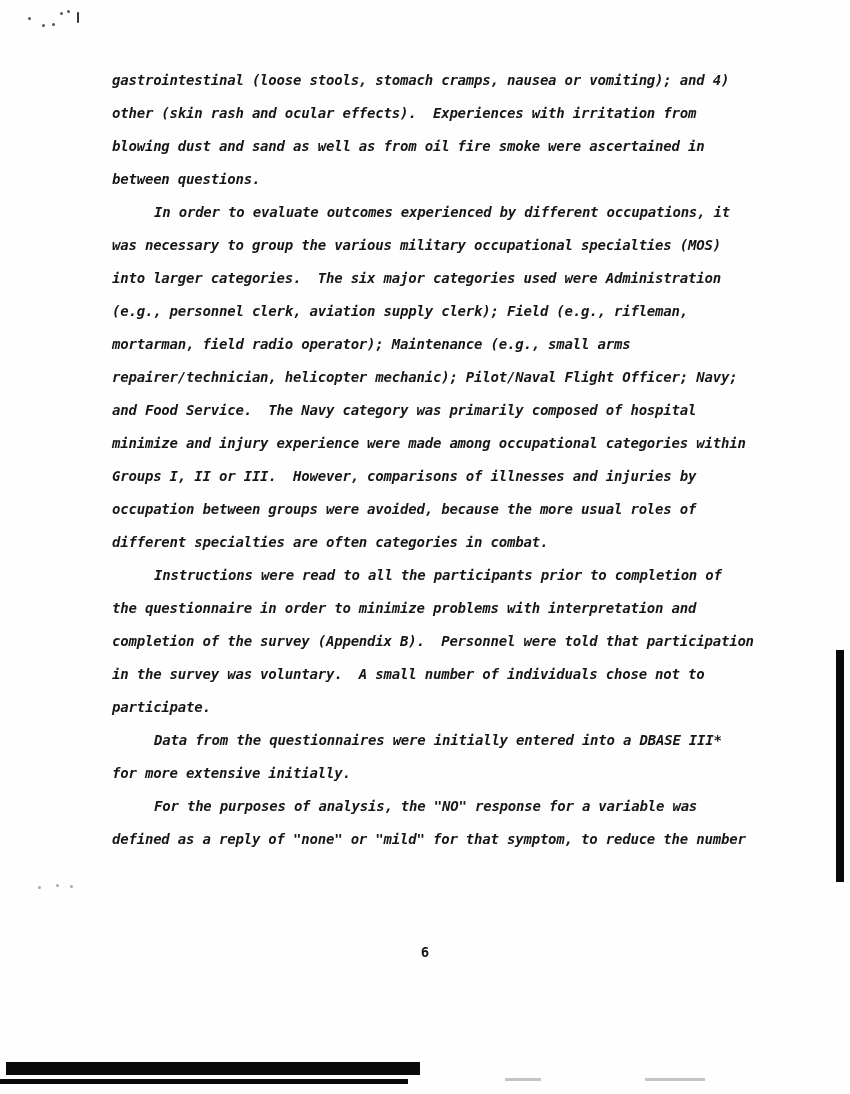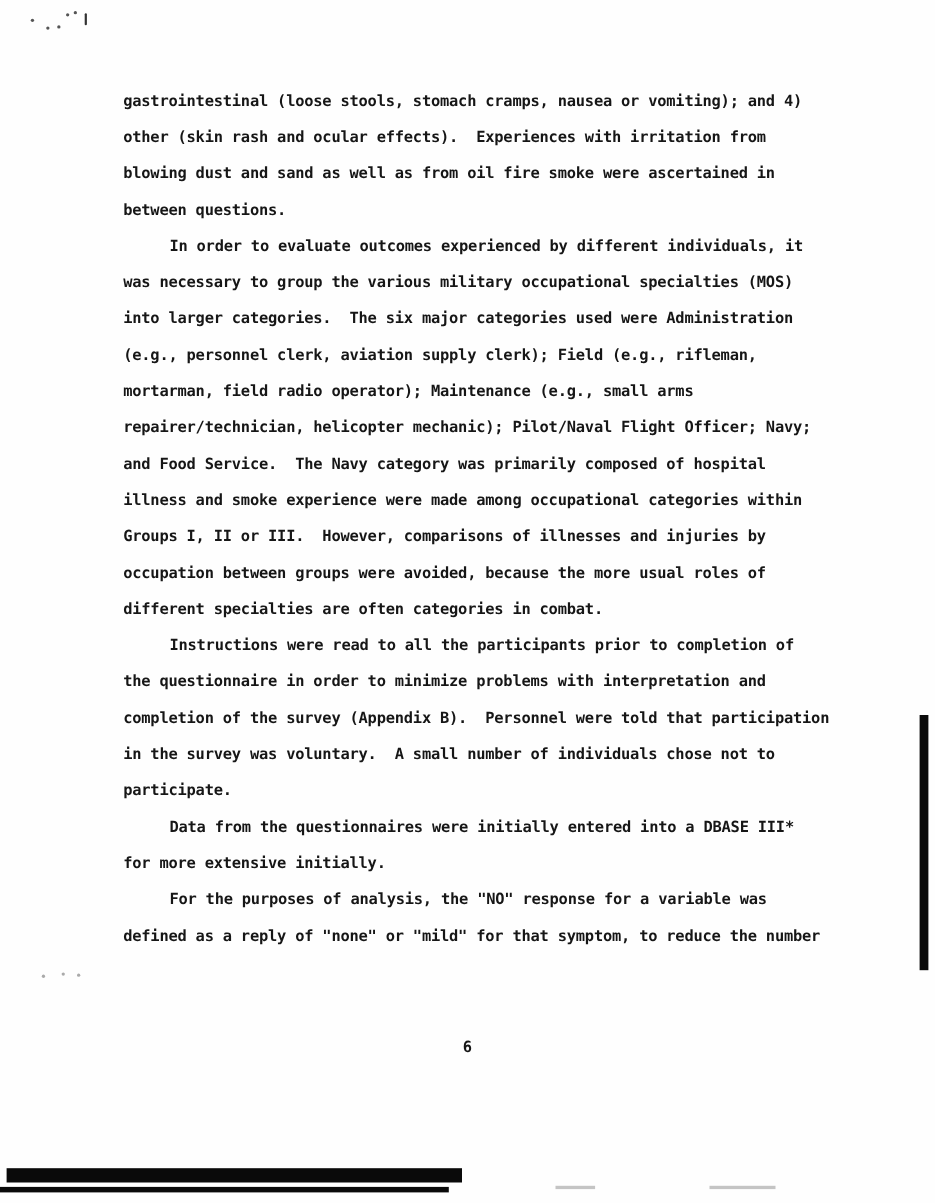--- a/index.html
+++ b/index.html
@@ -15,27 +15,28 @@
     font-family: "DejaVu Sans Mono", "Liberation Mono", monospace;
   }
   .page {
     position: absolute;
     inset: 0;
     background: #fefefe;
   }
   .doc-body {
     position: absolute;
     left: 112px;
-    top: 76px;
+    top: 64px;
     width: 660px;
     color: #161616;
     font-size: 14px;
     font-weight: bold;
     line-height: 33px;
     letter-spacing: -0.2px;
+    font-style: italic;
   }
   .line {
     white-space: pre;
     height: 33px;
   }
   .line.indent {
     padding-left: 42px;
   }
   .page-number {
     position: absolute;
@@ -116,28 +117,28 @@
 
   <span class="margin-dot margin-dot-1"></span>
   <span class="margin-dot margin-dot-2"></span>
   <span class="margin-dot margin-dot-3"></span>
 
   <div class="doc-body">
       <div class="line">gastrointestinal (loose stools, stomach cramps, nausea or vomiting); and 4)</div>
       <div class="line">other (skin rash and ocular effects).  Experiences with irritation from</div>
       <div class="line">blowing dust and sand as well as from oil fire smoke were ascertained in</div>
       <div class="line">between questions.</div>
-      <div class="line indent">In order to evaluate outcomes experienced by different individuals, it</div>
+      <div class="line indent">In order to evaluate outcomes experienced by different occupations, it</div>
       <div class="line">was necessary to group the various military occupational specialties (MOS)</div>
       <div class="line">into larger categories.  The six major categories used were Administration</div>
       <div class="line">(e.g., personnel clerk, aviation supply clerk); Field (e.g., rifleman,</div>
       <div class="line">mortarman, field radio operator); Maintenance (e.g., small arms</div>
       <div class="line">repairer/technician, helicopter mechanic); Pilot/Naval Flight Officer; Navy;</div>
       <div class="line">and Food Service.  The Navy category was primarily composed of hospital</div>
-      <div class="line">illness and smoke experience were made among occupational categories within</div>
+      <div class="line">minimize and injury experience were made among occupational categories within</div>
       <div class="line">Groups I, II or III.  However, comparisons of illnesses and injuries by</div>
       <div class="line">occupation between groups were avoided, because the more usual roles of</div>
       <div class="line">different specialties are often categories in combat.</div>
       <div class="line indent">Instructions were read to all the participants prior to completion of</div>
       <div class="line">the questionnaire in order to minimize problems with interpretation and</div>
       <div class="line">completion of the survey (Appendix B).  Personnel were told that participation</div>
       <div class="line">in the survey was voluntary.  A small number of individuals chose not to</div>
       <div class="line">participate.</div>
       <div class="line indent">Data from the questionnaires were initially entered into a DBASE III*</div>
       <div class="line">for more extensive initially.</div>

